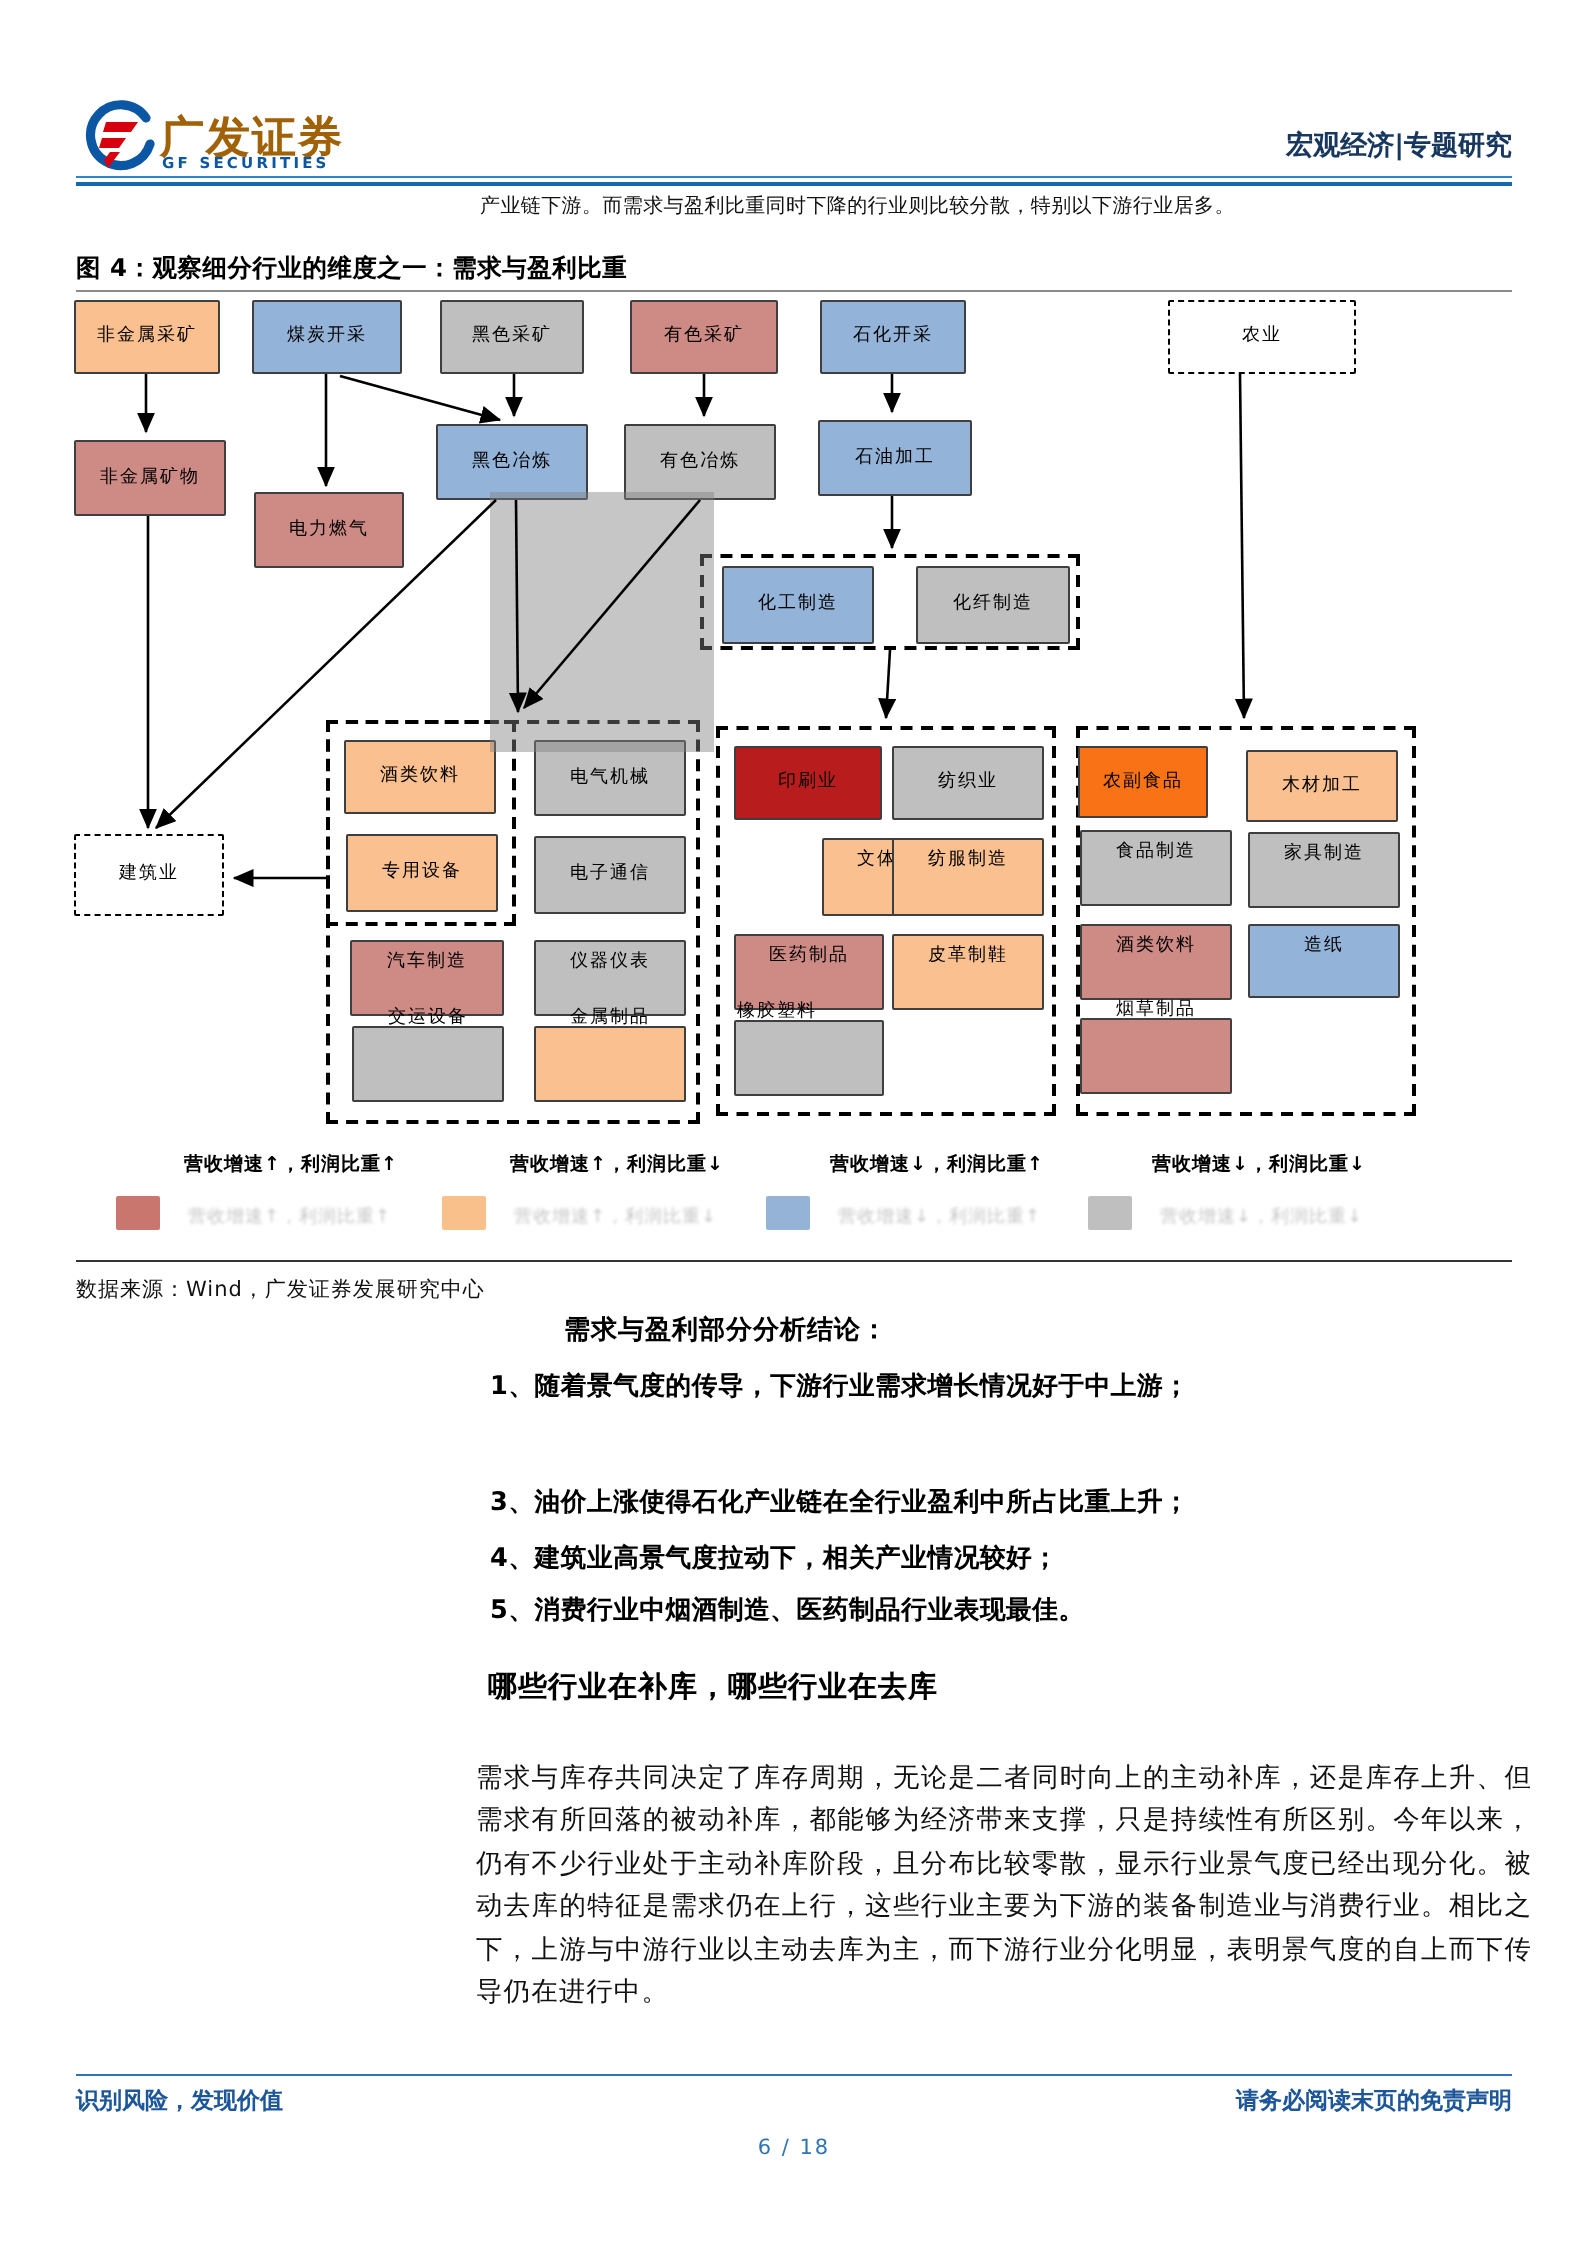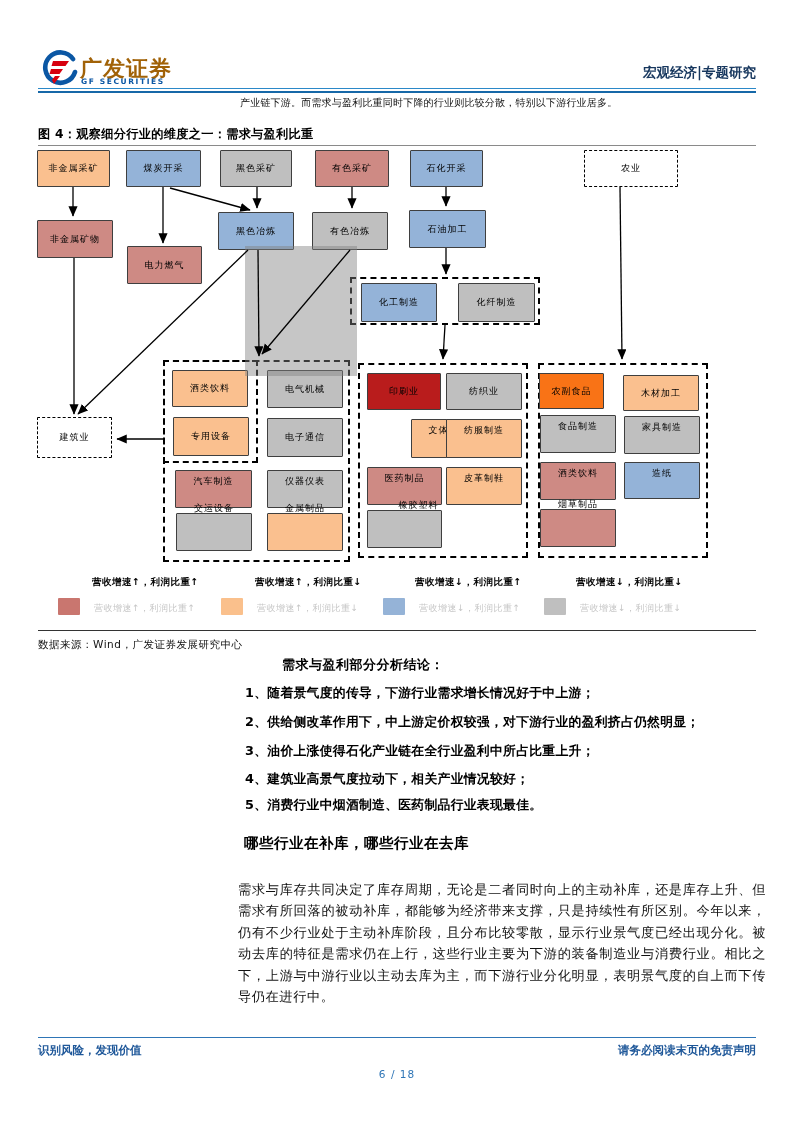--- a/index.html
+++ b/index.html
@@ -110,21 +110,21 @@
       <span class="label-above" style="left: 176px; top: 502px; width: 76px;">交运设备</span>
       <div class="dbox" style="left: 176px; top: 513px; width: 76px; height: 38px; background: rgb(191, 191, 191);"></div>
       <span class="label-above" style="left: 267px; top: 502px; width: 76px;">金属制品</span>
       <div class="dbox" style="left: 267px; top: 513px; width: 76px; height: 38px; background: rgb(250, 192, 143);"></div>
       <div class="dbox" style="left: 367px; top: 373px; width: 74px; height: 37px; background: #b91c1c;">印刷业</div>
       <div class="dbox" style="left: 446px; top: 373px; width: 76px; height: 37px; background: rgb(191, 191, 191);">纺织业</div>
       <div class="dbox v-top" style="left: 367px; top: 419px; width: 75px; height: 39px; background: rgb(250, 192, 143); margin-left: 44px;">文体用品</div>
       <div class="dbox v-top" style="left: 446px; top: 419px; width: 76px; height: 39px; background: rgb(250, 192, 143);">纺服制造</div>
       <div class="dbox v-top" style="left: 367px; top: 467px; width: 75px; height: 38px; background: rgb(206, 138, 132);">医药制品</div>
       <div class="dbox v-top" style="left: 446px; top: 467px; width: 76px; height: 38px; background: rgb(250, 192, 143);">皮革制鞋</div>
-      <span class="label-above" style="left: 381px; top: 499px; width: 75px;">橡胶塑料</span>
+      <span class="label-above" style="left: 351px; top: 499px; width: 75px;">橡胶塑料</span>
       <div class="dbox" style="left: 367px; top: 510px; width: 75px; height: 38px; background: rgb(191, 191, 191);"></div>
       <div class="dbox" style="left: 539px; top: 373px; width: 65px; height: 36px; background: #f97316;">农副食品</div>
       <div class="dbox" style="left: 623px; top: 375px; width: 76px; height: 36px; background: rgb(250, 192, 143);">木材加工</div>
       <div class="dbox v-top" style="left: 540px; top: 415px; width: 76px; height: 38px; background: rgb(191, 191, 191);">食品制造</div>
       <div class="dbox v-top" style="left: 624px; top: 416px; width: 76px; height: 38px; background: rgb(191, 191, 191);">家具制造</div>
       <div class="dbox v-top" style="left: 540px; top: 462px; width: 76px; height: 38px; background: rgb(206, 138, 132);">酒类饮料</div>
       <div class="dbox v-top" style="left: 624px; top: 462px; width: 76px; height: 37px; background: rgb(148, 179, 216);">造纸</div>
       <span class="label-above" style="left: 540px; top: 498px; width: 76px;">烟草制品</span>
       <div class="dbox" style="left: 540px; top: 509px; width: 76px; height: 38px; background: rgb(206, 138, 132);"></div>
       <div class="dbox node-dashed" style="left: 37px; top: 417px; width: 75px; height: 41px;">建筑业</div>
@@ -162,21 +162,20 @@
       <span class="legend-label" style="left: 415px; top: 576px;">营收增速↓，利润比重↑</span>
       <span class="legend-swatch" style="left: 383px; top: 598px; background: rgb(149, 179, 215);"></span>
       <span class="legend-faded" style="left: 419px; top: 602px;">营收增速↓，利润比重↑</span>
       <span class="legend-label" style="left: 576px; top: 576px;">营收增速↓，利润比重↓</span>
       <span class="legend-swatch" style="left: 544px; top: 598px; background: rgb(191, 191, 191);"></span>
       <span class="legend-faded" style="left: 580px; top: 602px;">营收增速↓，利润比重↓</span>
     </div>
 
   <div class="abs" id="concl-title" style="left:282px; top:656px;">需求与盈利部分分析结论：</div>
   <div class="concl-item" style="top:685px;">1、随着景气度的传导，下游行业需求增长情况好于中上游；</div>
-  <div class="concl-item" style="top:714px;">2、供给侧改革作用下，中上游定价权较强，对下游行业的盈利挤占仍然明显；</div>
   <div class="concl-item" style="top:743px;">3、油价上涨使得石化产业链在全行业盈利中所占比重上升；</div>
   <div class="concl-item" style="top:771px;">4、建筑业高景气度拉动下，相关产业情况较好；</div>
   <div class="concl-item" style="top:797px;">5、消费行业中烟酒制造、医药制品行业表现最佳。</div>
 
   <div class="abs" id="sec-heading" style="left:244px; top:834px;">哪些行业在补库，哪些行业在去库</div>
   <div class="abs" id="sec-para" style="left:238px; top:879px; width:528px;">需求与库存共同决定了库存周期，无论是二者同时向上的主动补库，还是库存上升、但需求有所回落的被动补库，都能够为经济带来支撑，只是持续性有所区别。今年以来，仍有不少行业处于主动补库阶段，且分布比较零散，显示行业景气度已经出现分化。被动去库的特征是需求仍在上行，这些行业主要为下游的装备制造业与消费行业。相比之下，上游与中游行业以主动去库为主，而下游行业分化明显，表明景气度的自上而下传导仍在进行中。</div>
 
   <div class="abs" id="foot-rule" style="left:38px; right:38px; top:1037px;"></div>
   <div class="abs foot-txt" style="left:38px; top:1043px;">识别风险，发现价值</div>
   <div class="abs foot-txt" style="right:38px; top:1043px;">请务必阅读末页的免责声明</div>

